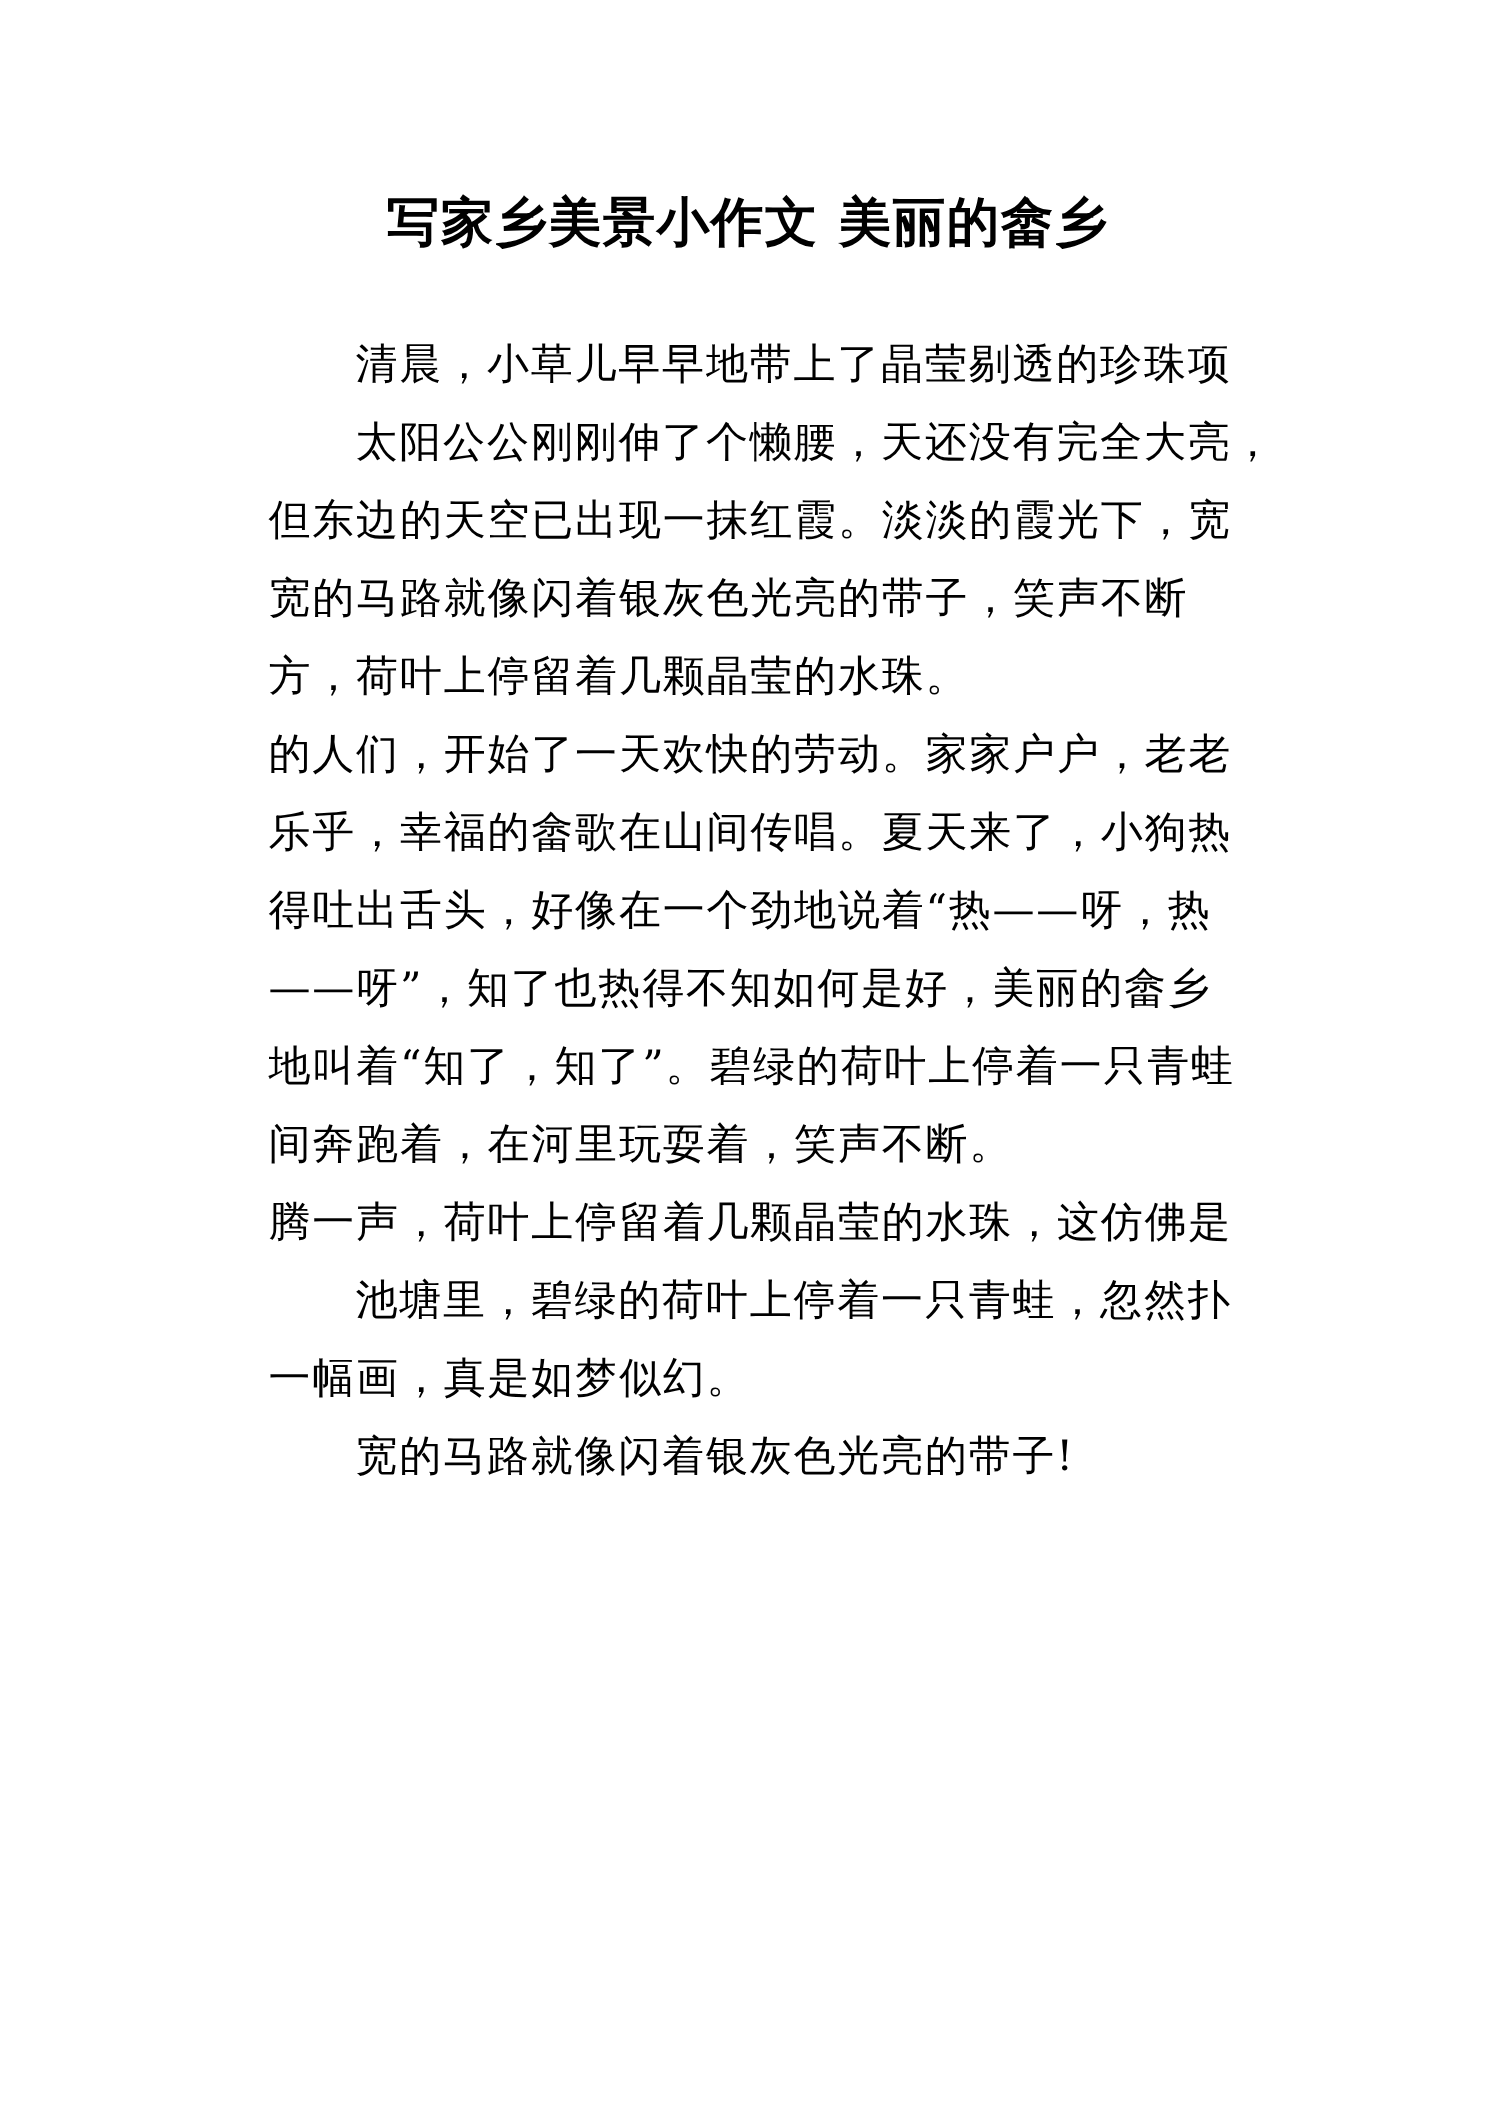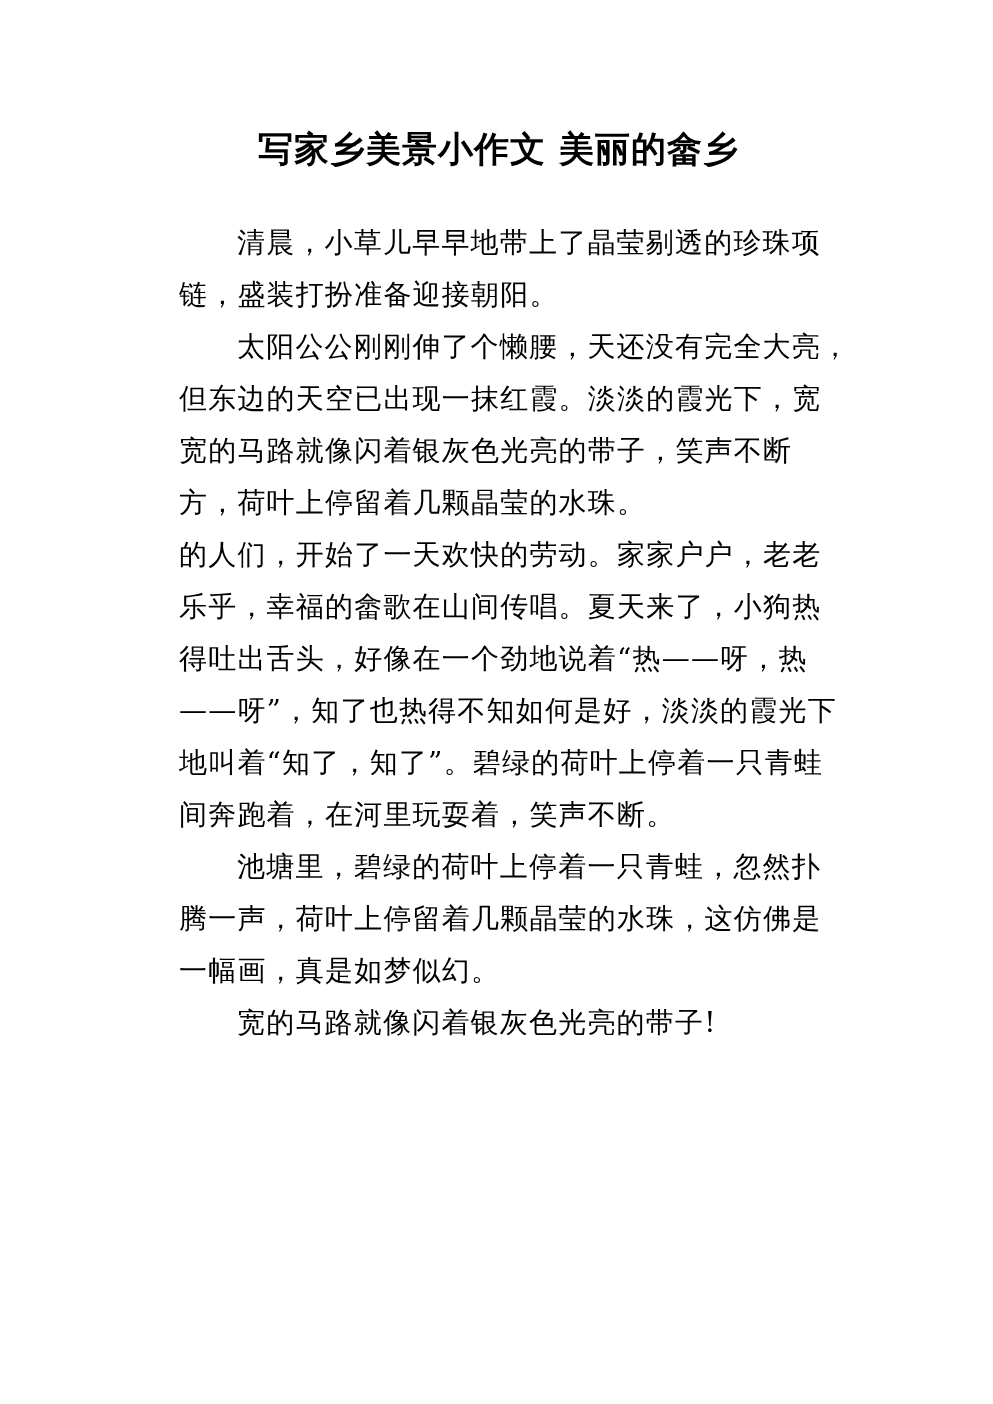--- a/index.html
+++ b/index.html
@@ -57,42 +57,41 @@
 </head>
 <body>
 
 <div class="page">
   <h1 class="title">写家乡美景小作文 美丽的畲乡</h1>
 
   <div class="body">
 
     <div>
       <span class="line indent">清晨，小草儿早早地带上了晶莹剔透的珍珠项</span>
-      <span class="line">链，盛装打扮准备迎接朝阳。</span>
     </div>
 
     <div>
       <span class="line indent">太阳公公刚刚伸了个懒腰，天还没有完全大亮，</span>
       <span class="line">但东边的天空已出现一抹红霞。淡淡的霞光下，宽</span>
       <span class="line">宽的马路就像闪着银灰色光亮的带子，笑声不断</span>
       <span class="line">方，荷叶上停留着几颗晶莹的水珠。</span>
     </div>
 
     <div>
       <span class="line">的人们，开始了一天欢快的劳动。家家户户，老老</span>
       <span class="line">乐乎，幸福的畲歌在山间传唱。夏天来了，小狗热</span>
       <span class="line">得吐出舌头，好像在一个劲地说着“热——呀，热</span>
-      <span class="line">——呀”，知了也热得不知如何是好，淡淡的霞光下</span>
+      <span class="line">——呀”，知了也热得不知如何是好，美丽的畲乡</span>
       <span class="line">地叫着“知了，知了”。碧绿的荷叶上停着一只青蛙</span>
       <span class="line">间奔跑着，在河里玩耍着，笑声不断。</span>
     </div>
 
     <div>
+      <span class="line">腾一声，荷叶上停留着几颗晶莹的水珠，这仿佛是</span>
       <span class="line indent">池塘里，碧绿的荷叶上停着一只青蛙，忽然扑</span>
-      <span class="line">腾一声，荷叶上停留着几颗晶莹的水珠，这仿佛是</span>
       <span class="line">一幅画，真是如梦似幻。</span>
     </div>
 
     <div>
       <span class="line indent">宽的马路就像闪着银灰色光亮的带子!</span>
     </div>
   </div>
 </div>
 
 </body></html>

